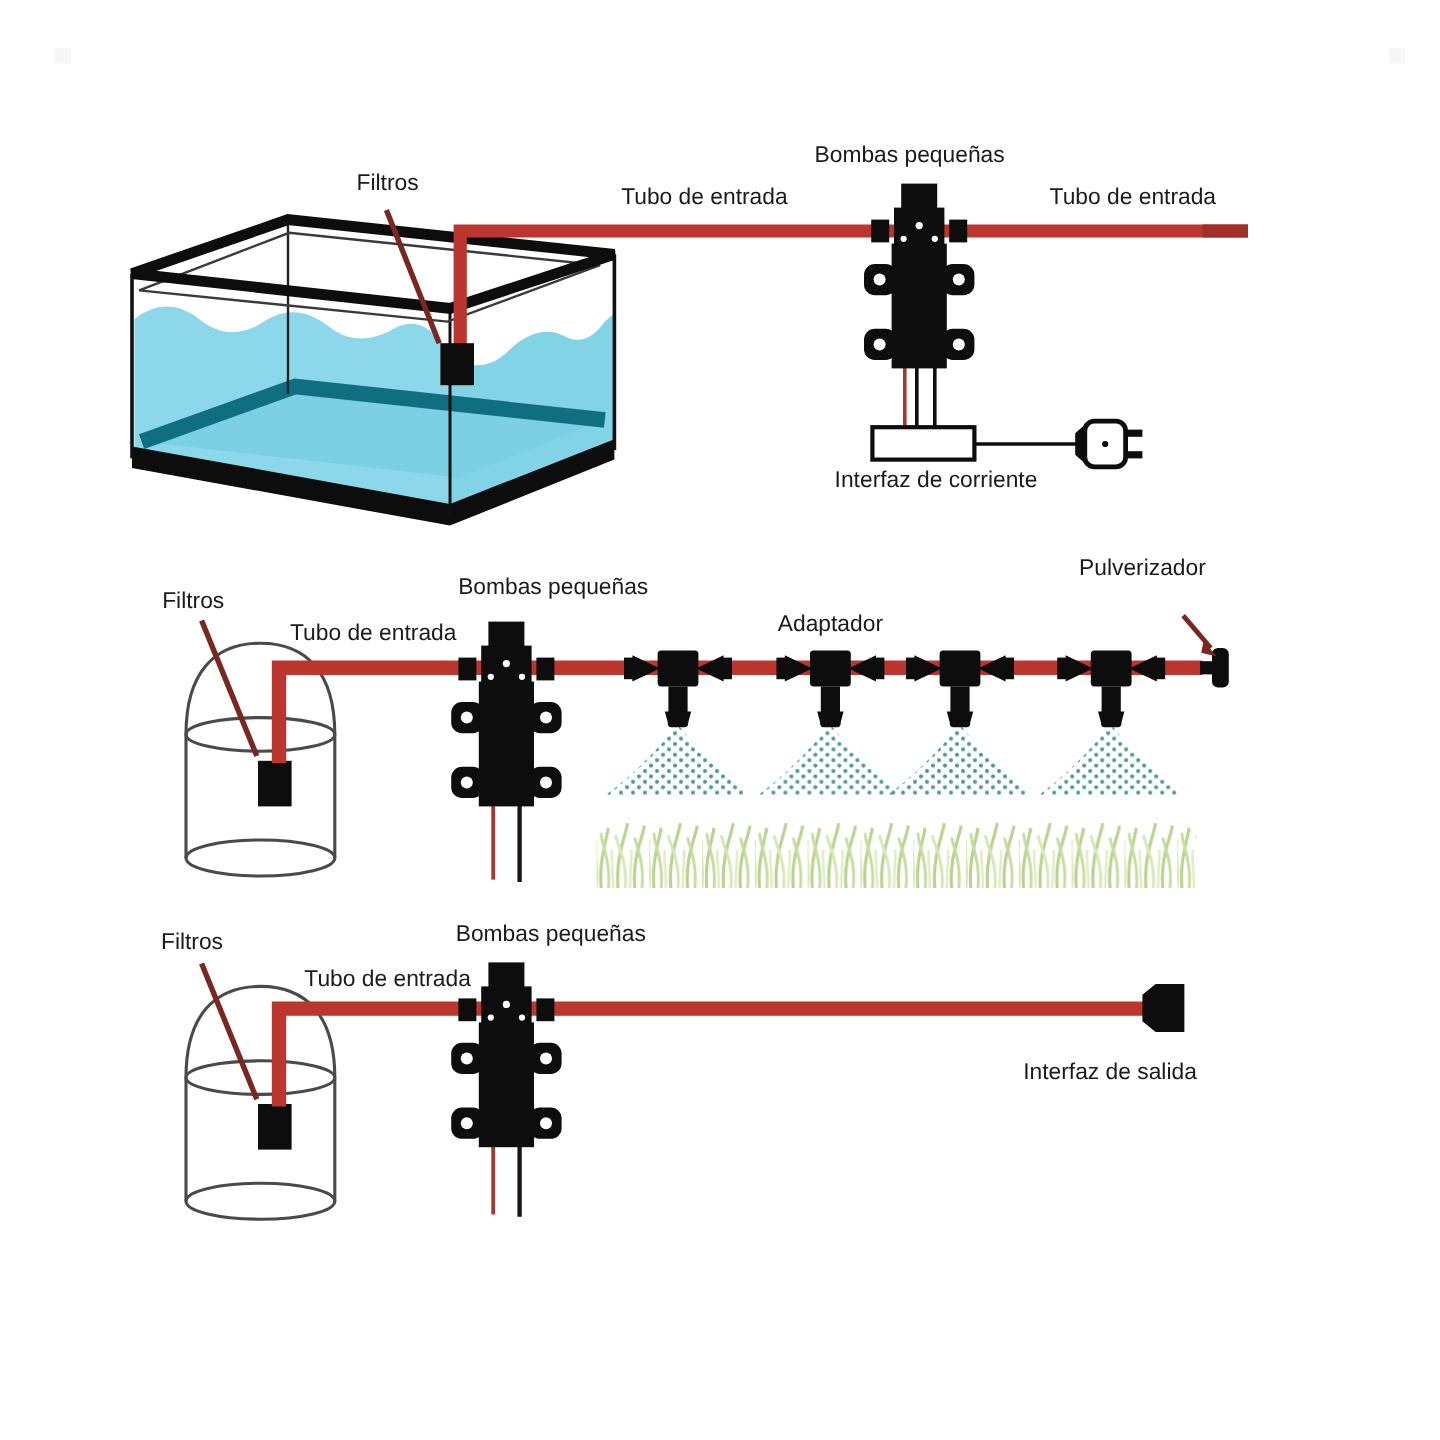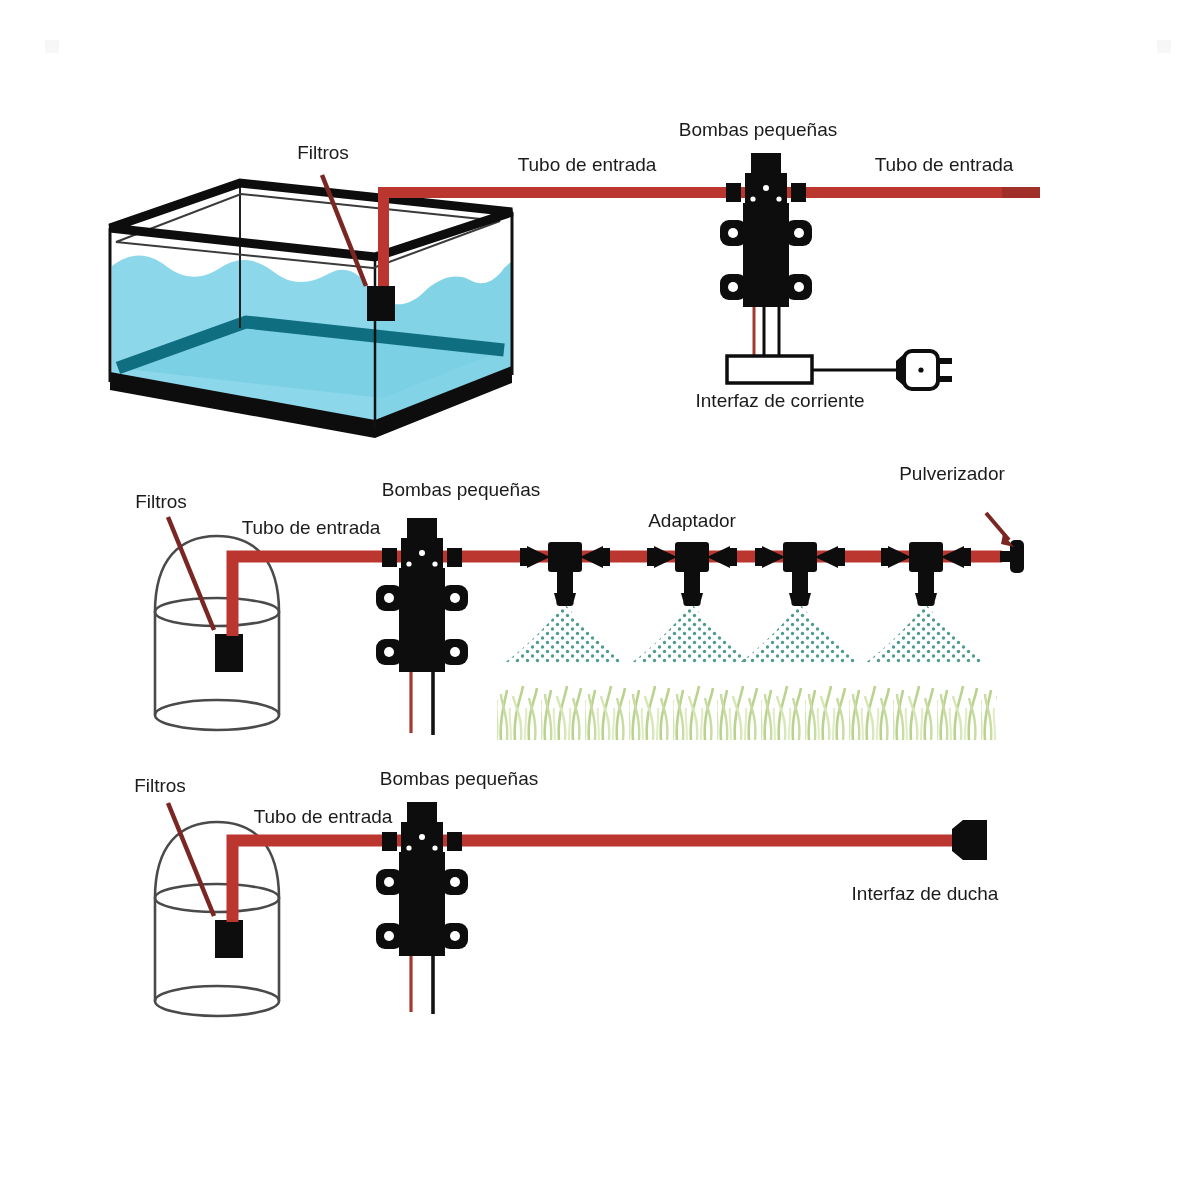--- a/index.html
+++ b/index.html
@@ -183,15 +183,15 @@
 
 <div class="lbl" style="left:161px;top:492px">Filtros</div>
 <div class="lbl" style="left:311px;top:518px">Tubo de entrada</div>
 <div class="lbl" style="left:461px;top:480px">Bombas pequeñas</div>
 <div class="lbl" style="left:692px;top:511px">Adaptador</div>
 <div class="lbl" style="left:952px;top:464px">Pulverizador</div>
 
 <div class="lbl" style="left:160px;top:776px">Filtros</div>
 <div class="lbl" style="left:323px;top:807px">Tubo de entrada</div>
 <div class="lbl" style="left:459px;top:769px">Bombas pequeñas</div>
-<div class="lbl" style="left:925px;top:884px">Interfaz de ducha</div>
+<div class="lbl" style="left:925px;top:884px">Interfaz de salida</div>
 
 </div>
 
 </body></html>

